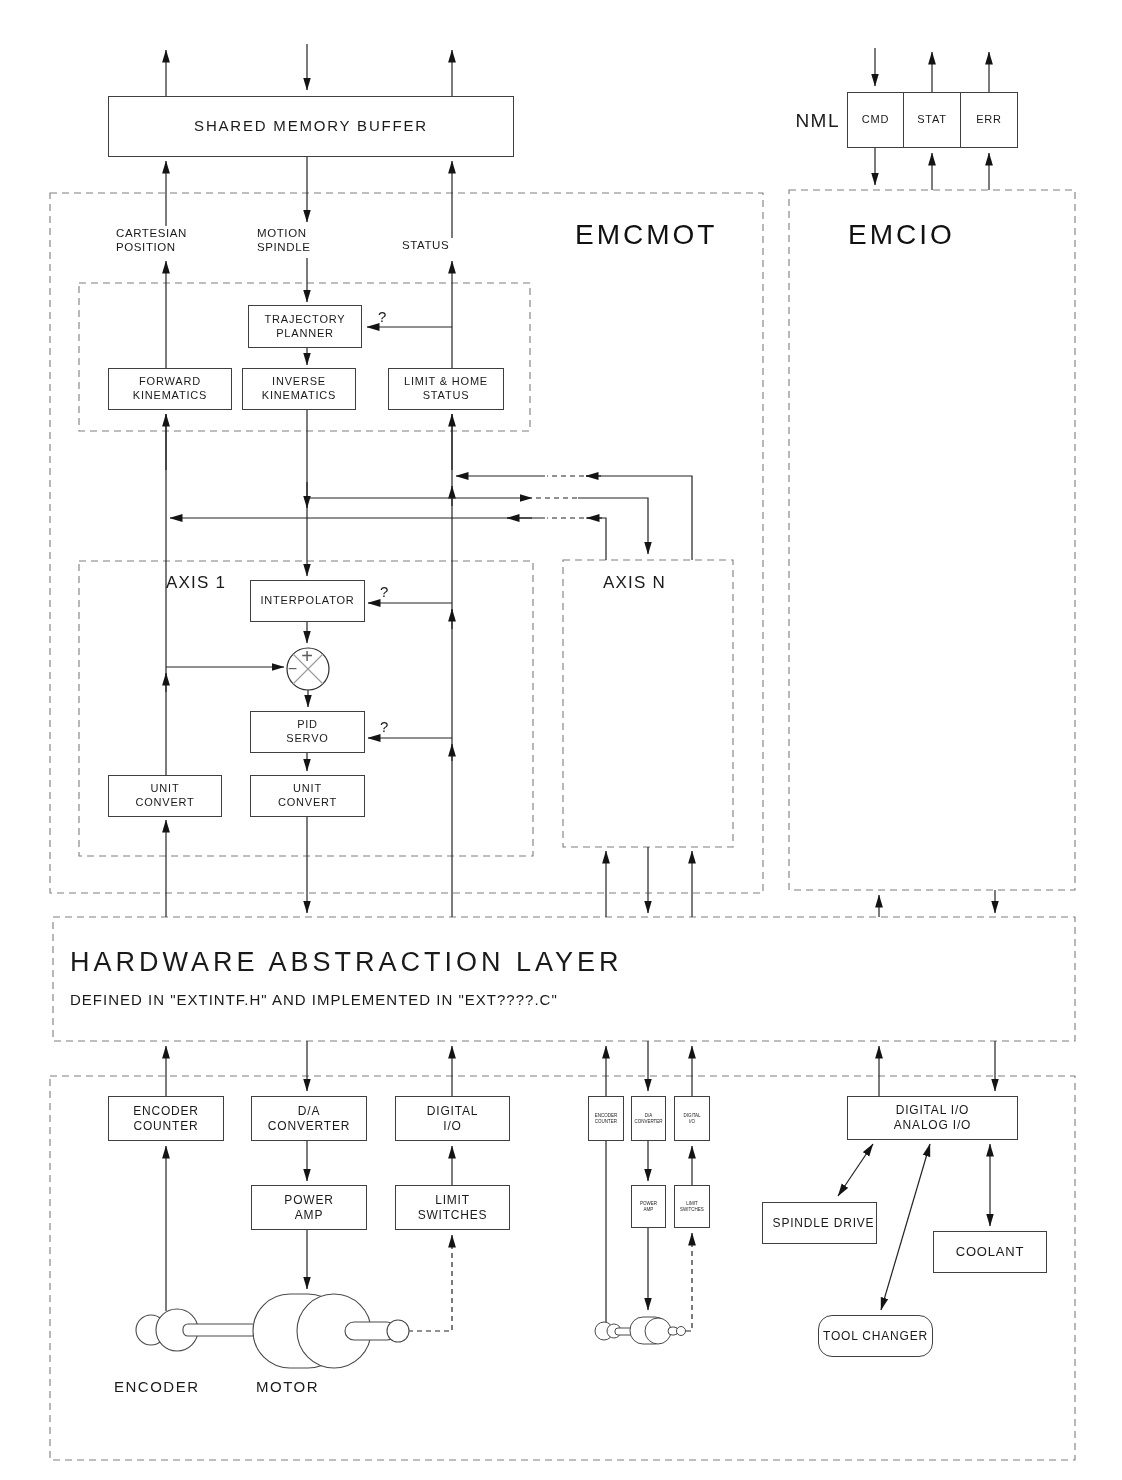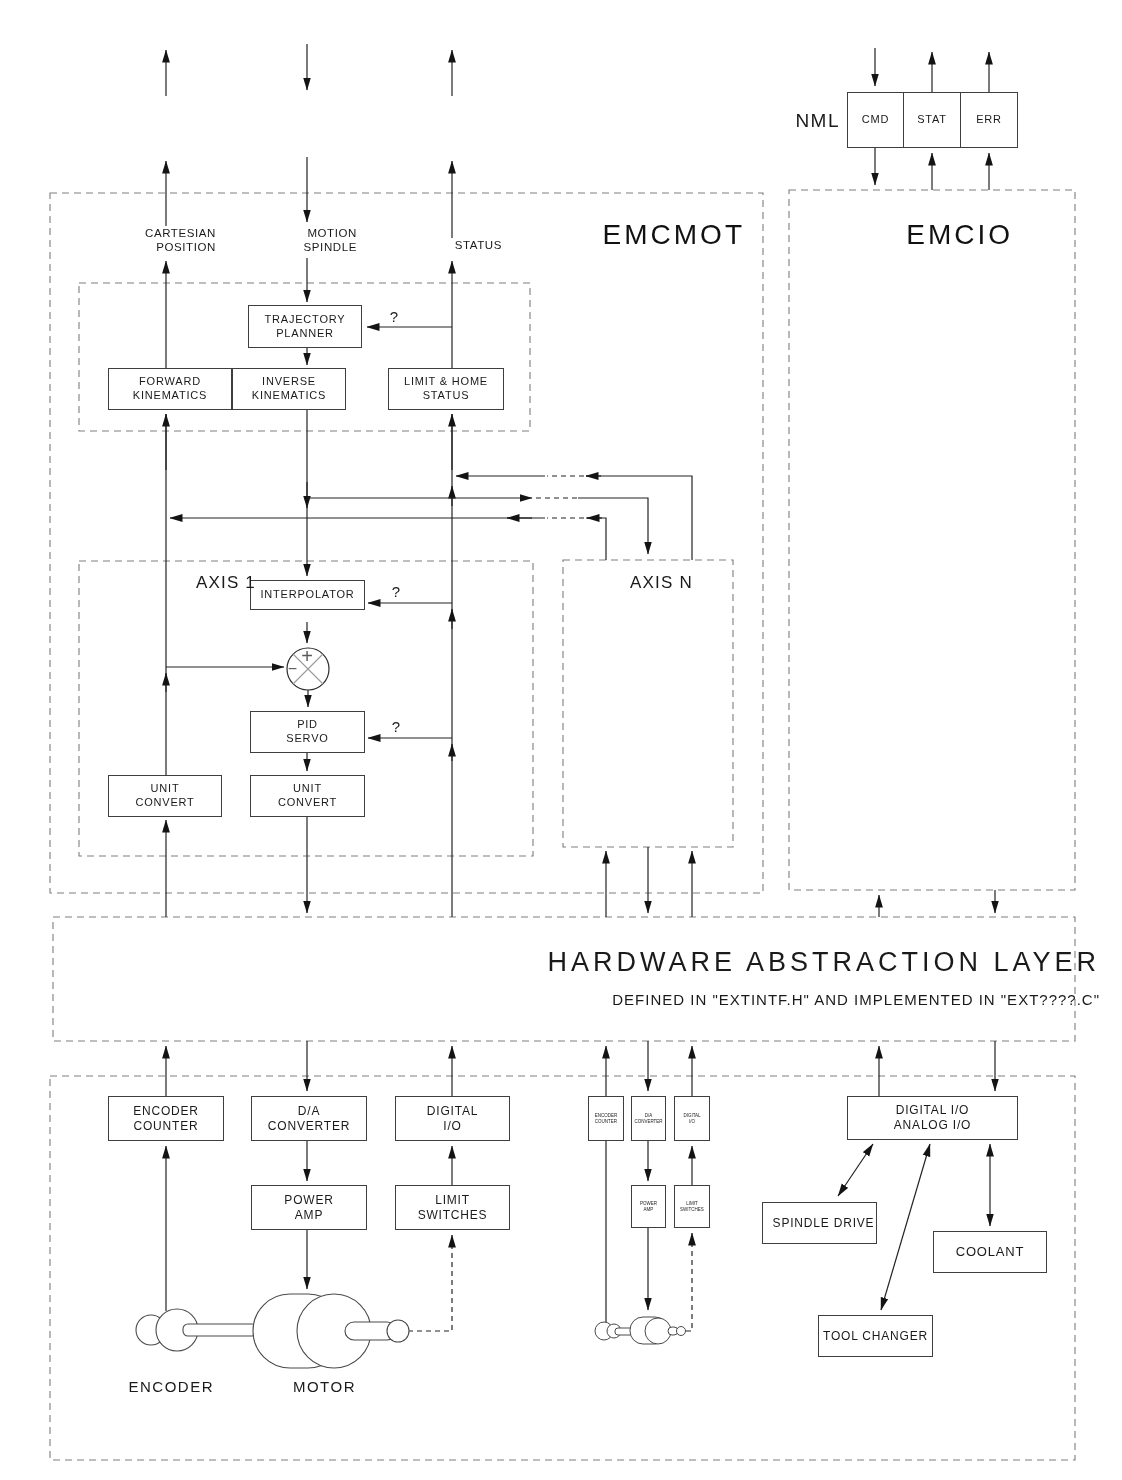--- a/index.html
+++ b/index.html
@@ -9,21 +9,21 @@
     overflow:hidden;
   }
   svg{position:absolute;left:0;top:0;}
   .box{
     position:absolute;box-sizing:border-box;background:#ffffff;
     border:1px solid #3f3f3f;display:flex;align-items:center;justify-content:center;
     text-align:center;white-space:pre-line;font-size:11px;letter-spacing:0.8px;
     line-height:1.25;color:#1a1a1a;
   }
   .lbl{
-    position:absolute;text-align:right;white-space:pre-line;color:#1a1a1a;
+    position:absolute;text-align:left;white-space:pre-line;color:#1a1a1a;
     font-size:11.5px;letter-spacing:0.6px;line-height:1.22;
   }
   .title-lg{font-size:28px;letter-spacing:3px;color:#111;}
   .title-md{font-size:19px;letter-spacing:1.5px;}
   .hw-font{font-size:12px;}
   .tiny{font-size:4.5px;letter-spacing:0;line-height:1.3;}
   .q{font-size:15px;letter-spacing:0;}
   .sum-sign{position:absolute;color:#5a5a5a;line-height:1;letter-spacing:0;}
 </style>
 </head>
@@ -163,35 +163,36 @@
       <circle cx="604" cy="1331" r="9"></circle>
       <circle cx="614" cy="1331" r="7"></circle>
       <rect x="615" y="1328" width="18" height="7" rx="3"></rect>
       <rect x="630" y="1317" width="38" height="27" rx="13"></rect>
       <circle cx="658" cy="1331" r="13"></circle>
       <rect x="668" y="1327" width="10" height="8" rx="4"></rect>
       <circle cx="681" cy="1331" r="4.5"></circle>
     </g>
   </svg>
 
+  <div class="box" style="left:108px;top:96px;width:406px;height:61px;font-size:15px;letter-spacing:1.8px;">SHARED MEMORY BUFFER</div>
 
   <div class="box" style="left:847px;top:92px;width:57px;height:56px;">CMD</div>
   <div class="box" style="left:903px;top:92px;width:58px;height:56px;">STAT</div>
   <div class="box" style="left:960px;top:92px;width:58px;height:56px;">ERR</div>
 
   <div class="box" style="left:248px;top:305px;width:114px;height:43px;">TRAJECTORY
 PLANNER</div>
   <div class="box" style="left:108px;top:368px;width:124px;height:42px;">FORWARD
 KINEMATICS</div>
-  <div class="box" style="left:232px;top:368px;width:114px;height:42px;">INVERSE
+  <div class="box" style="left:242px;top:368px;width:114px;height:42px;">INVERSE
 KINEMATICS</div>
   <div class="box" style="left:388px;top:368px;width:116px;height:42px;">LIMIT &amp; HOME
 STATUS</div>
 
-  <div class="box" style="left:250px;top:580px;width:115px;height:30px;">INTERPOLATOR</div>
+  <div class="box" style="left:250px;top:580px;width:115px;height:42px;">INTERPOLATOR</div>
   <div class="box" style="left:250px;top:711px;width:115px;height:42px;">PID
 SERVO</div>
   <div class="box" style="left:108px;top:775px;width:114px;height:42px;">UNIT
 CONVERT</div>
   <div class="box" style="left:250px;top:775px;width:115px;height:42px;">UNIT
 CONVERT</div>
 
   <div class="box hw-font" style="left:108px;top:1096px;width:116px;height:45px;">ENCODER
 COUNTER</div>
   <div class="box hw-font" style="left:251px;top:1096px;width:116px;height:45px;">D/A
@@ -211,21 +212,21 @@
 I/O</div>
   <div class="box tiny" style="left:631px;top:1185px;width:35px;height:43px;">POWER
 AMP</div>
   <div class="box tiny" style="left:674px;top:1185px;width:36px;height:43px;">LIMIT
 SWITCHES</div>
 
   <div class="box hw-font" style="left:847px;top:1096px;width:171px;height:44px;">DIGITAL I/O
 ANALOG I/O</div>
   <div class="box hw-font" style="left:762px;top:1202px;width:115px;height:42px;padding-left:8px;">SPINDLE DRIVE</div>
   <div class="box" style="left:933px;top:1231px;width:114px;height:42px;font-size:13px;">COOLANT</div>
-  <div class="box hw-font" style="left:818px;top:1315px;width:115px;height:42px;">TOOL CHANGER</div>
+  <div class="box hw-font" style="left:818px;top:1315px;width:115px;height:42px;border-radius:14px;">TOOL CHANGER</div>
 
   <div class="lbl" style="left:785px;top:109px;width:55px;text-align:right;"><span class="title-md">NML</span></div>
 
   <div class="lbl" style="left:116px;top:226px;width:100px;">CARTESIAN
 POSITION</div>
   <div class="lbl" style="left:257px;top:226px;width:100px;">MOTION
 SPINDLE</div>
   <div class="lbl" style="left:402px;top:238px;width:100px;">STATUS</div>
 
   <div class="lbl title-lg" style="left:575px;top:218px;width:170px;">EMCMOT</div>

